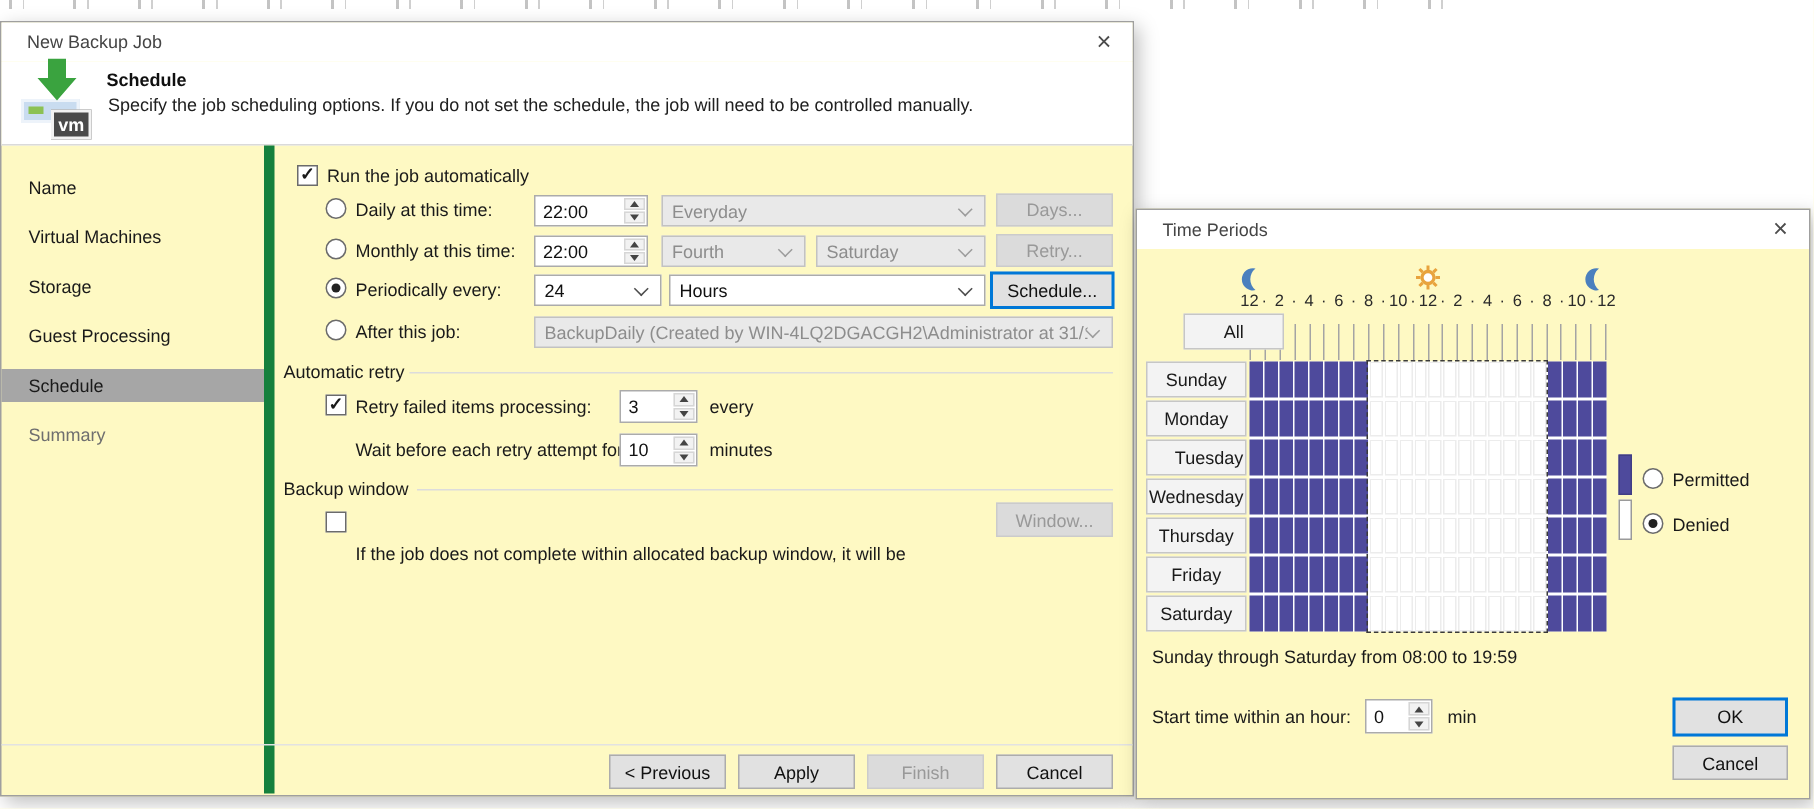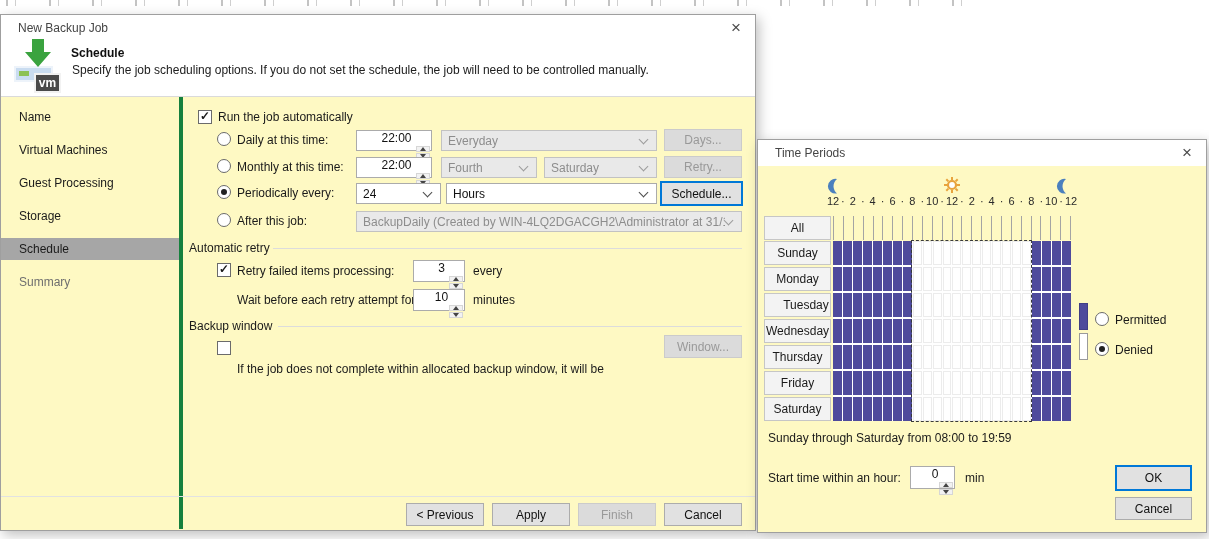--- a/index.html
+++ b/index.html
@@ -27,21 +27,21 @@
   
   .cb { position:absolute; width:14px; height:14px; background:#fff; border:1px solid #6b6b6b; }
   .cb.checked::after { content:"✓"; position:absolute; left:1px; top:-2px; font-size:12px;
                        font-weight:bold; color:#1a1a1a; }
   .radio { position:absolute; width:14px; height:14px; border-radius:50%; background:#fff; border:1px solid #6b6b6b; }
   .radio.sel::after { content:""; position:absolute; left:3px; top:3px; width:6px; height:6px;
                       border-radius:50%; background:#222; }
 
   
   .field { position:absolute; display:flex; align-items:center; background:#fff;
-           border:1px solid #ababab; font-size:12px; color:#111; padding-left:5px;flex-direction:column; }
+           border:1px solid #ababab; font-size:12px; color:#111; padding-left:5px; }
   .spin { display:flex; flex-direction:column; margin-left:auto; width:16px; align-self:stretch; padding:1px; gap:1px; }
   .spin b { flex:1; background:#f2f2f2; border:1px solid #d6d6d6; display:flex; align-items:center; justify-content:center; }
   .spin b.up::before { content:""; width:0; height:0; border-left:3px solid transparent;
                        border-right:3px solid transparent; border-bottom:4px solid #444; }
   .spin b.down::before { content:""; width:0; height:0; border-left:3px solid transparent;
                          border-right:3px solid transparent; border-top:4px solid #444; }
 
   .combo { position:absolute; display:flex; align-items:center; background:#fff; border:1px solid #ababab;
            font-size:12px; color:#111; padding-left:6px; overflow:hidden; white-space:nowrap; }
   .combo .chev { flex:none; width:7px; height:7px; border-right:1.5px solid #4c4c4c; border-bottom:1.5px solid #4c4c4c;
@@ -61,21 +61,21 @@
   .step-title { position:absolute; left:70px; top:5px; font-size:12px; font-weight:bold; color:#101010; }
   .step-desc  { position:absolute; left:71px; top:22px; font-size:12px; color:#202020; white-space:nowrap; }
 
   .vm-icon { position:absolute; left:13px; top:-2px; width:48px; height:56px; }
   .vm-bar  { position:absolute; left:0; top:27px; width:39px; height:16px; background:#c9dcf0; border:2px solid #edf3fa; }
   .vm-bar-dash { position:absolute; left:3px; top:3px; width:10px; height:5px; background:#8cc153; }
   .vm-arrow { position:absolute; left:9px; top:0; }
   .vm-box { position:absolute; left:20px; top:34px; width:27px; height:20px; background:#4a4a4a; border:2px solid #f2f2f2;
             color:#fff; font-size:12px; font-weight:bold; text-align:center; line-height:16px; }
 
-  .sidebar { position:absolute; left:0; top:82px; width:182px; bottom:1px; border-right:4px solid #15803d; padding-top:9px; }
+  .sidebar { position:absolute; left:0; top:82px; width:182px; bottom:1px; border-right:7px solid #15803d; padding-top:17px; }
   .side-item { height:22px; line-height:22px; padding-left:18px; margin-bottom:11px; font-size:12px; color:#1a1a1a; cursor:pointer; }
   .side-item.active { background:var(--sidebar-active); }
   .side-item.future { color:#6f6f6f; }
 
   .footer-sep { position:absolute; left:0; right:0; top:481px; height:1px; background:#e2e2e2; }
 
   
   .tp-dlg { left:757px; top:139px; width:450px; height:394px; }
   .tp-layer { position:absolute; inset:0; }
   .ruler { position:absolute; left:75px; top:55px; width:238px; height:17px; }
@@ -122,22 +122,22 @@
         </svg>
         <span class="vm-box">vm</span>
       </div>
       <div class="step-title">Schedule</div>
       <div class="step-desc">Specify the job scheduling options. If you do not set the schedule, the job will need to be controlled manually.</div>
     </div>
 
     <nav class="sidebar">
         <div class="side-item normal">Name</div>
         <div class="side-item normal">Virtual Machines</div>
+        <div class="side-item normal">Storage</div>
         <div class="side-item normal">Guest Processing</div>
-        <div class="side-item normal">Storage</div>
         <div class="side-item active">Schedule</div>
         <div class="side-item future">Summary</div>
       </nav>
 
     <span class="cb checked" style="left:197px;top:95px"></span>
     <span class="lbl" style="left:217px;top:95px">Run the job automatically</span>
 
     <span class="radio" style="left:216px;top:117px"></span>
     <span class="lbl" style="left:236px;top:118px">Daily at this time:</span>
     <div class="field" style="left:355px;top:115px;width:76px;height:21px">
@@ -305,21 +305,21 @@
           <div class="tick"></div>
           <div class="tick"></div>
           <div class="tick"></div>
           <div class="tick"></div>
           <div class="tick"></div>
           <div class="tick"></div>
           <div class="tick"></div>
           <div class="tick"></div>
         </div>
       <div>
-          <div class="day-label" style="top: 76px;">All</div>
+          <div class="day-label" style="top: 69px; margin-left: 25px;">All</div>
           <div class="day-label" style="top: 101px;">Sunday</div>
           <div class="day-label" style="top: 127px;">Monday</div>
           <div class="day-label" style="top: 153px; padding-left: 17px;">Tuesday</div>
           <div class="day-label" style="top: 179px;">Wednesday</div>
           <div class="day-label" style="top: 205px;">Thursday</div>
           <div class="day-label" style="top: 231px;">Friday</div>
           <div class="day-label" style="top: 257px;">Saturday</div>
         </div>
       <div class="grid">
           <div class="cell permitted"></div>

